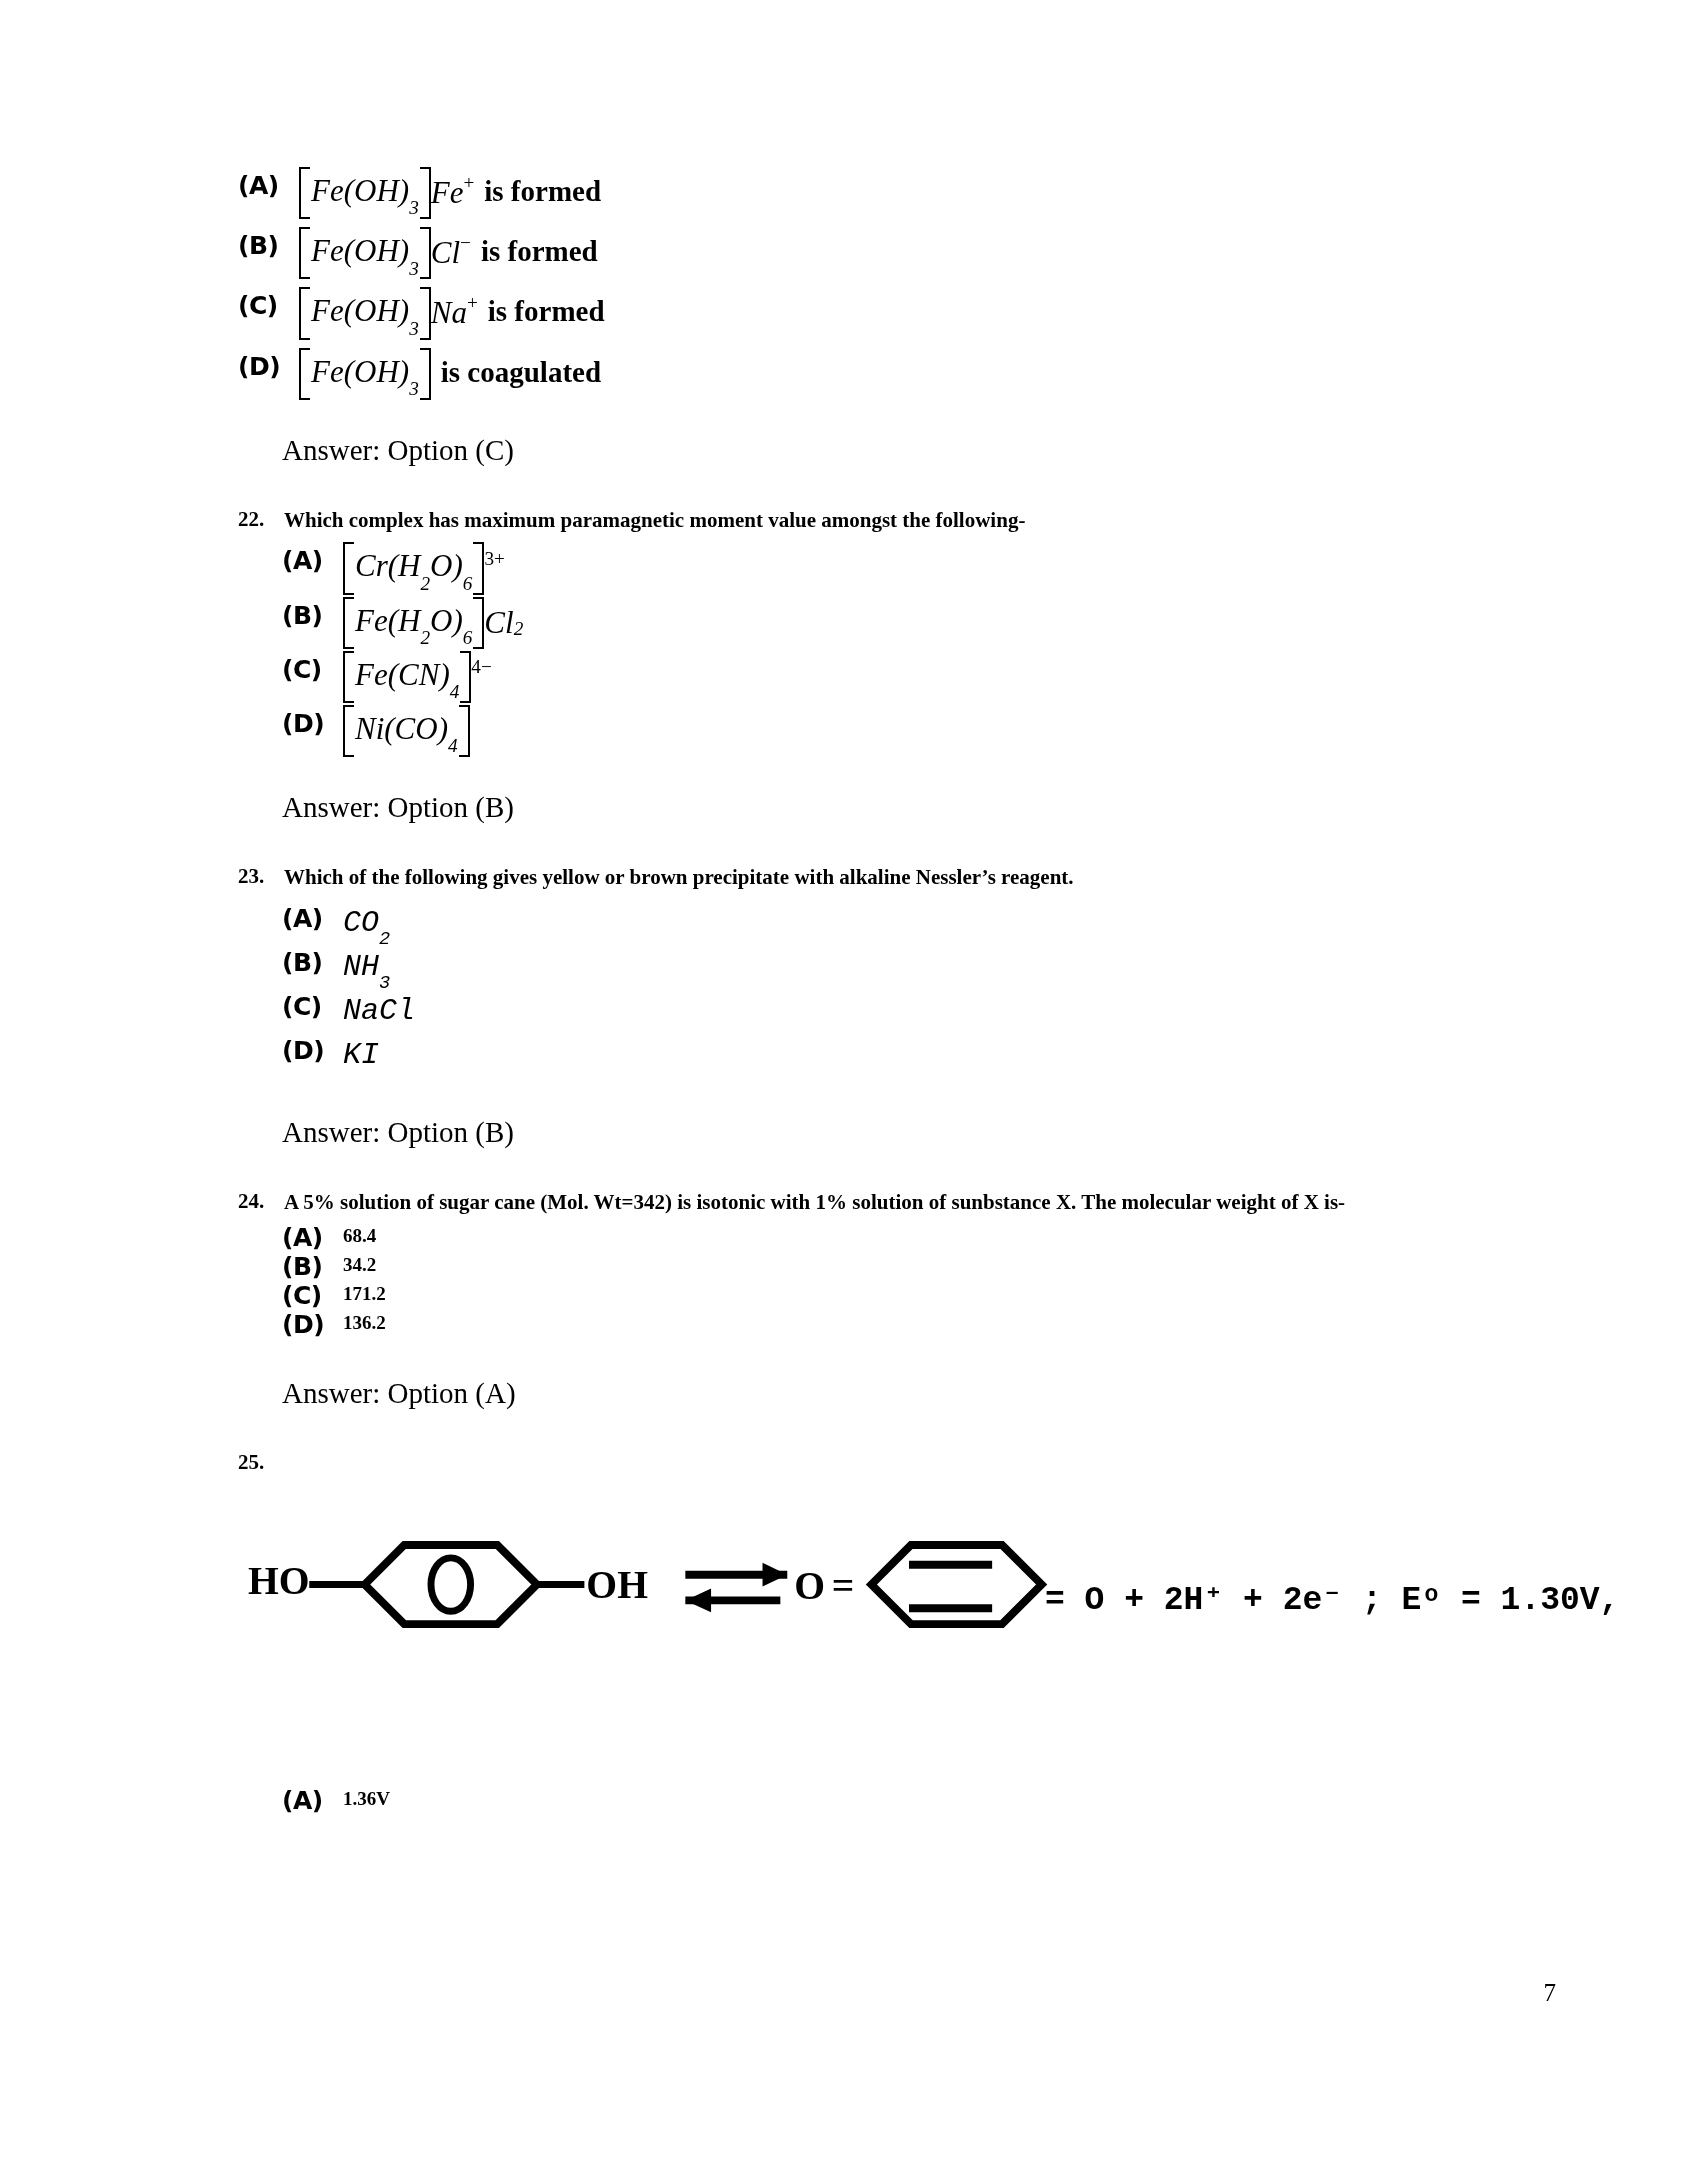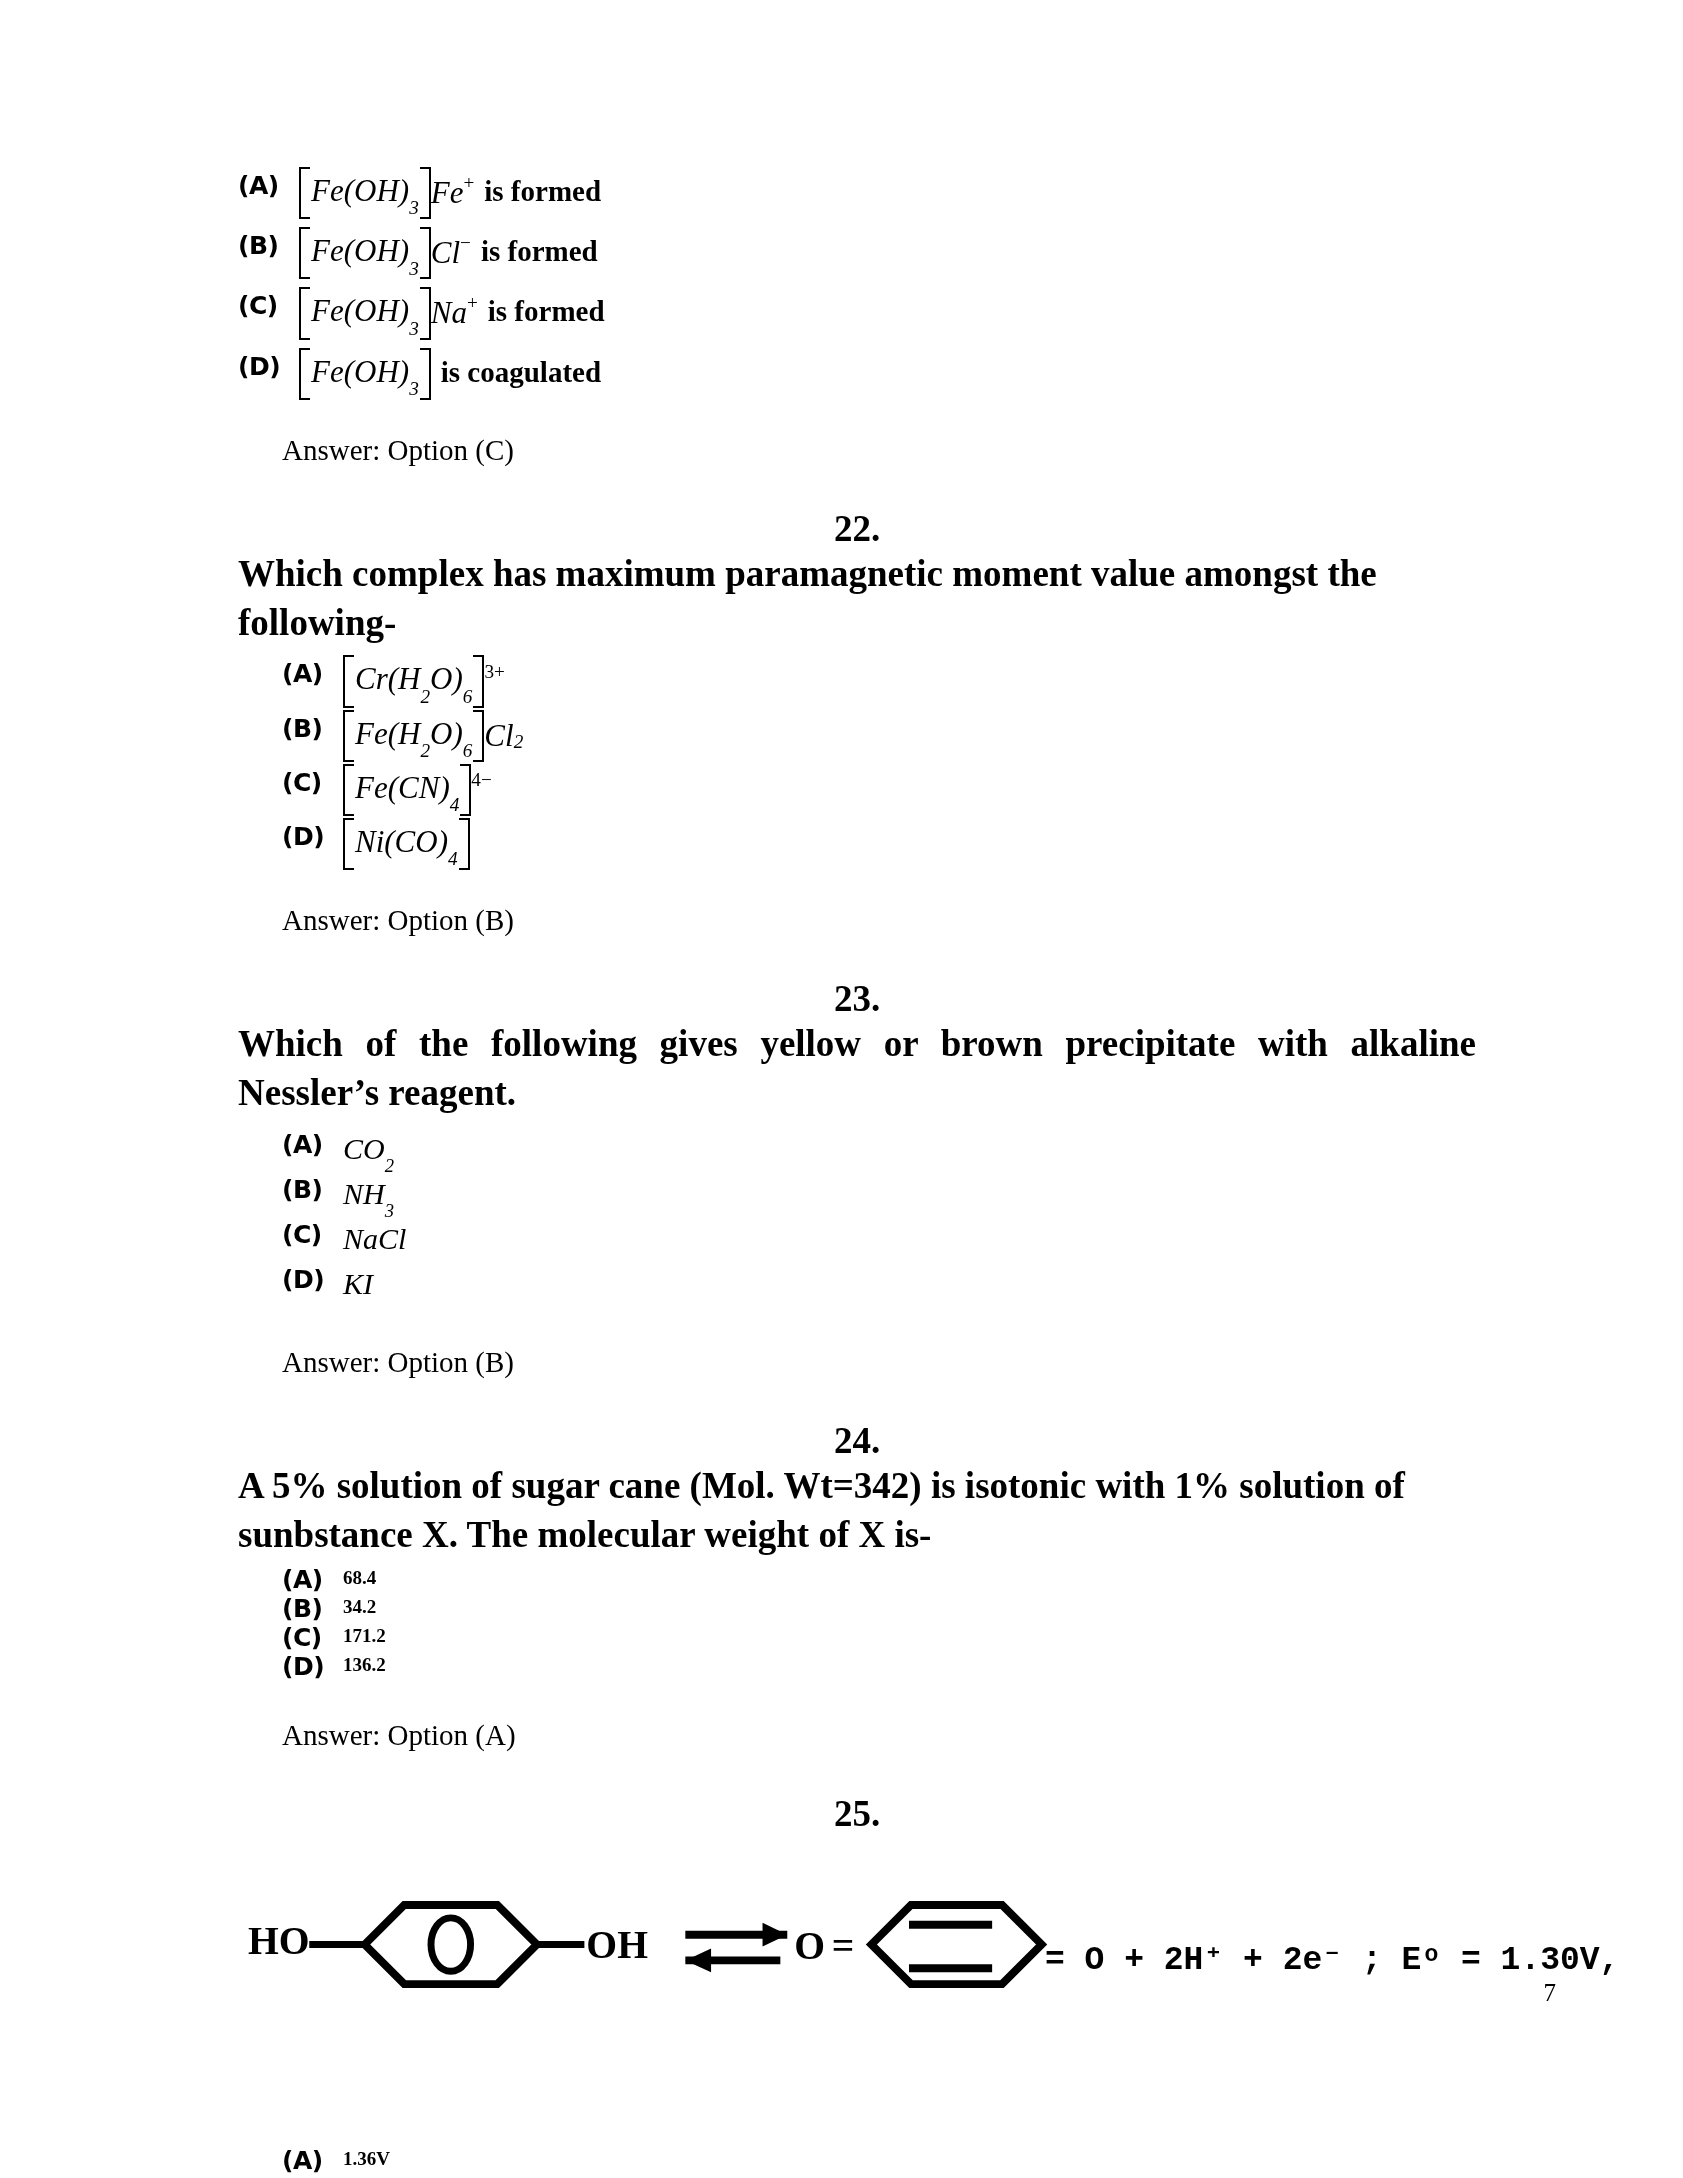--- a/index.html
+++ b/index.html
@@ -106,24 +106,23 @@
     font-family: "Liberation Serif", serif;
     font-weight: bold;
     font-size: 29px;
     font-style: normal;
     margin-left: 10px;
   }
 
   
   .q-row {
     display: flex;
-    align-items: center;
-    font-weight: bold;
-    font-size: 37px;
-    flex-direction: column;
+    align-items: flex-start;
+    font-weight: bold;
+    font-size: 21px;
   }
   .q-num {
     flex: 0 0 auto;
     width: 46px;
     text-align: left;
     font-weight: bold;
   }
   .q-text {
     flex: 1 1 auto;
     font-weight: bold;
@@ -140,21 +139,21 @@
   .answer-row span { font-weight: normal; }
 
   
   .val-bold {
     font-family: "Liberation Serif", serif;
     font-weight: bold;
     font-size: 19px;
     font-style: normal;
   }
   .val-italic {
-    font-family: Liberation Serif, serif;
+    font-family: Liberation Mono, monospace;
     font-style: italic;
     font-size: 30px;
   }
 
   
   .sp-8  { height: 8px; }
   .sp-14 { height: 14px; }
   .sp-22 { height: 22px; }
   .sp-40 { height: 40px; }
   .sp-56 { height: 55px; }

